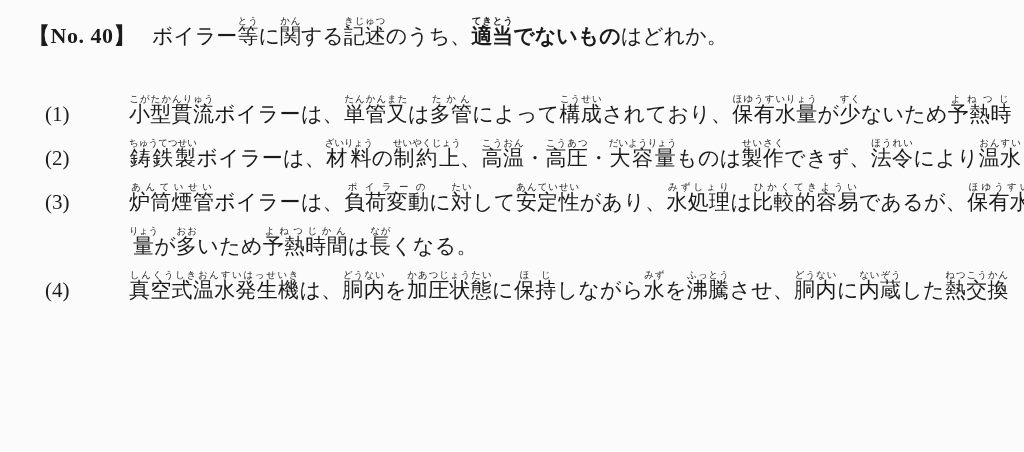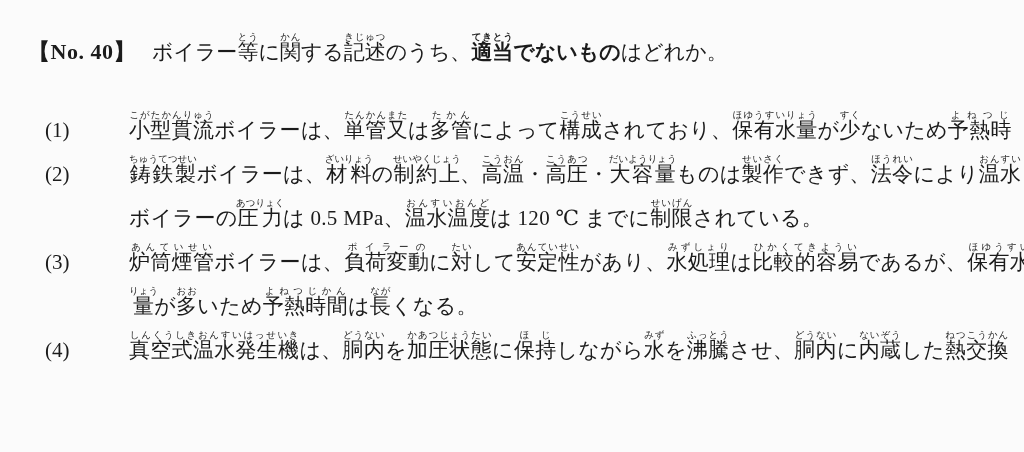--- a/index.html
+++ b/index.html
@@ -5,21 +5,21 @@
   * { margin: 0; padding: 0; box-sizing: border-box; }
   html, body {
     width: 1024px; height: 452px;
     background: #fbfbfb;
     font-family: "Liberation Serif", "DejaVu Serif", serif;
     color: #1b1b1b;
     overflow: hidden;
   }
   .page {
     width: 1020px; height: 452px;
-    padding-top: 32px;
+    padding-top: 16px;
     position: relative;
   }
   .question-header {
     padding-left: 28px;
     height: 36px;
     line-height: 36px;
     white-space: nowrap;
     font-size: 21px;
   }
   .question-number {
@@ -74,21 +74,20 @@
       <div class="option-number">(1)</div>
       <div class="option-lines">
         <div class="line"><ruby>小型貫流<rt>こがたかんりゅう</rt></ruby><span>ボイラーは、</span><ruby>単管又<rt>たんかんまた</rt></ruby><span>は</span><ruby>多管<rt>たかん</rt></ruby><span>によって</span><ruby>構成<rt>こうせい</rt></ruby><span>されており、</span><ruby>保有水量<rt>ほゆうすいりょう</rt></ruby><span>が</span><ruby>少<rt>すく</rt></ruby><span>ないため</span><ruby>予熱時<rt>よねつじ</rt></ruby></div>
       </div>
     </div>
 
     <div class="option">
       <div class="option-number">(2)</div>
       <div class="option-lines">
         <div class="line"><ruby>鋳鉄製<rt>ちゅうてつせい</rt></ruby><span>ボイラーは、</span><ruby>材料<rt>ざいりょう</rt></ruby><span>の</span><ruby>制約上<rt>せいやくじょう</rt></ruby><span>、</span><ruby>高温<rt>こうおん</rt></ruby><span>・</span><ruby>高圧<rt>こうあつ</rt></ruby><span>・</span><ruby>大容量<rt>だいようりょう</rt></ruby><span>ものは</span><ruby>製作<rt>せいさく</rt></ruby><span>できず、</span><ruby>法令<rt>ほうれい</rt></ruby><span>により</span><ruby>温水<rt>おんすい</rt></ruby></div>
-        <div class="line"><span>ボイラーの</span><ruby>圧力<rt>あつりょく</rt></ruby><span>は 0.5 MPa、</span><ruby>温水温度<rt>おんすいおんど</rt></ruby><span>は 120 ℃ までに</span><ruby>制限<rt>せいげん</rt></ruby><span>されている。</span></div>
       </div>
     </div>
 
     <div class="option">
       <div class="option-number">(3)</div>
       <div class="option-lines">
         <div class="line"><ruby>炉筒煙管<rt>あんていせい</rt></ruby><span>ボイラーは、</span><ruby>負荷変動<rt>ボイラーの</rt></ruby><span>に</span><ruby>対<rt>たい</rt></ruby><span>して</span><ruby>安定性<rt>あんていせい</rt></ruby><span>があり、</span><ruby>水処理<rt>みずしょり</rt></ruby><span>は</span><ruby>比較的容易<rt>ひかくてきようい</rt></ruby><span>であるが、</span><ruby>保有水<rt>ほゆうすい</rt></ruby></div>
         <div class="line"><ruby>量<rt>りょう</rt></ruby><span>が</span><ruby>多<rt>おお</rt></ruby><span>いため</span><ruby>予熱時間<rt>よねつじかん</rt></ruby><span>は</span><ruby>長<rt>なが</rt></ruby><span>くなる。</span></div>
       </div>
     </div>

